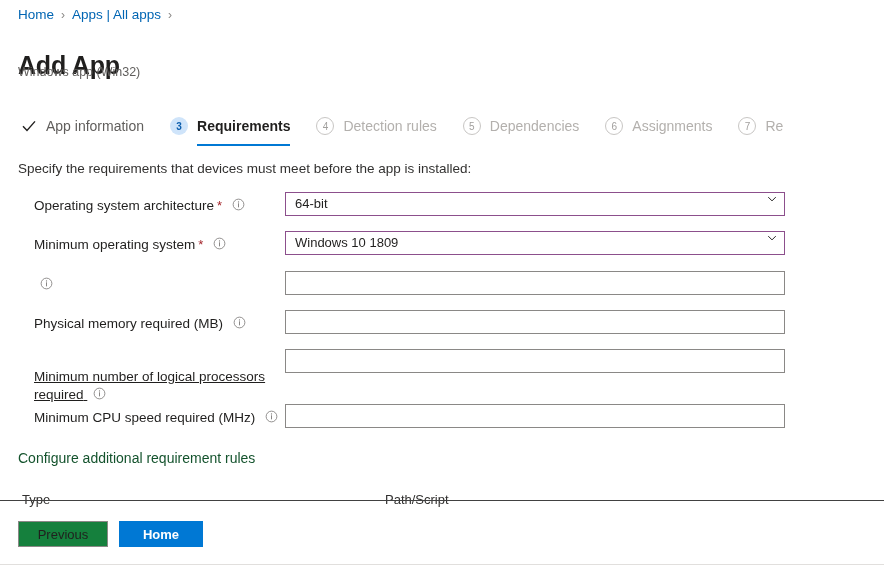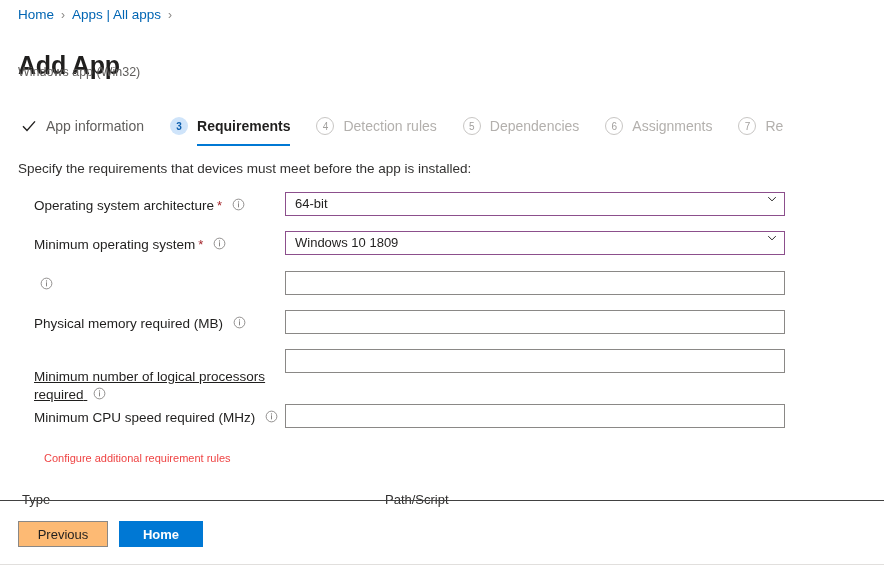--- a/index.html
+++ b/index.html
@@ -186,25 +186,24 @@
     font-family: "Liberation Sans", sans-serif;
     font-size: 13px;
     color: #201f1e;
     padding: 0 8px;
   }
 
   
   .extra-link {
     position: absolute;
     left: 18px; top: 449px;
-    font-size: 11px;
-    color: #ef4444;
+    font-size: 14px;
+    color: #14532d;
     line-height: 18px;
     cursor: pointer;
-    margin-left: 26px;
   }
   .rules-table {
     position: absolute;
     left: 18px; top: 492px;
     width: 848px;
     height: 18px;
     overflow: hidden;
   }
   .rules-head {
     position: relative;
@@ -244,21 +243,21 @@
     font-family: "Liberation Sans", sans-serif;
     font-size: 13px;
     cursor: pointer;
     display: flex;
     align-items: center;
     justify-content: center;
   }
   .btn-prev {
     left: 18px;
     width: 90px;
-    background: #fdba74;
+    background: #15803d;
     border: 1px solid #8a8886;
     color: #201f1e;
   }
   .btn-next {
     left: 119px;
     width: 84px;
     background: #0078d4;
     border: 1px solid #0078d4;
     color: #ffffff;
     font-weight: 600;

